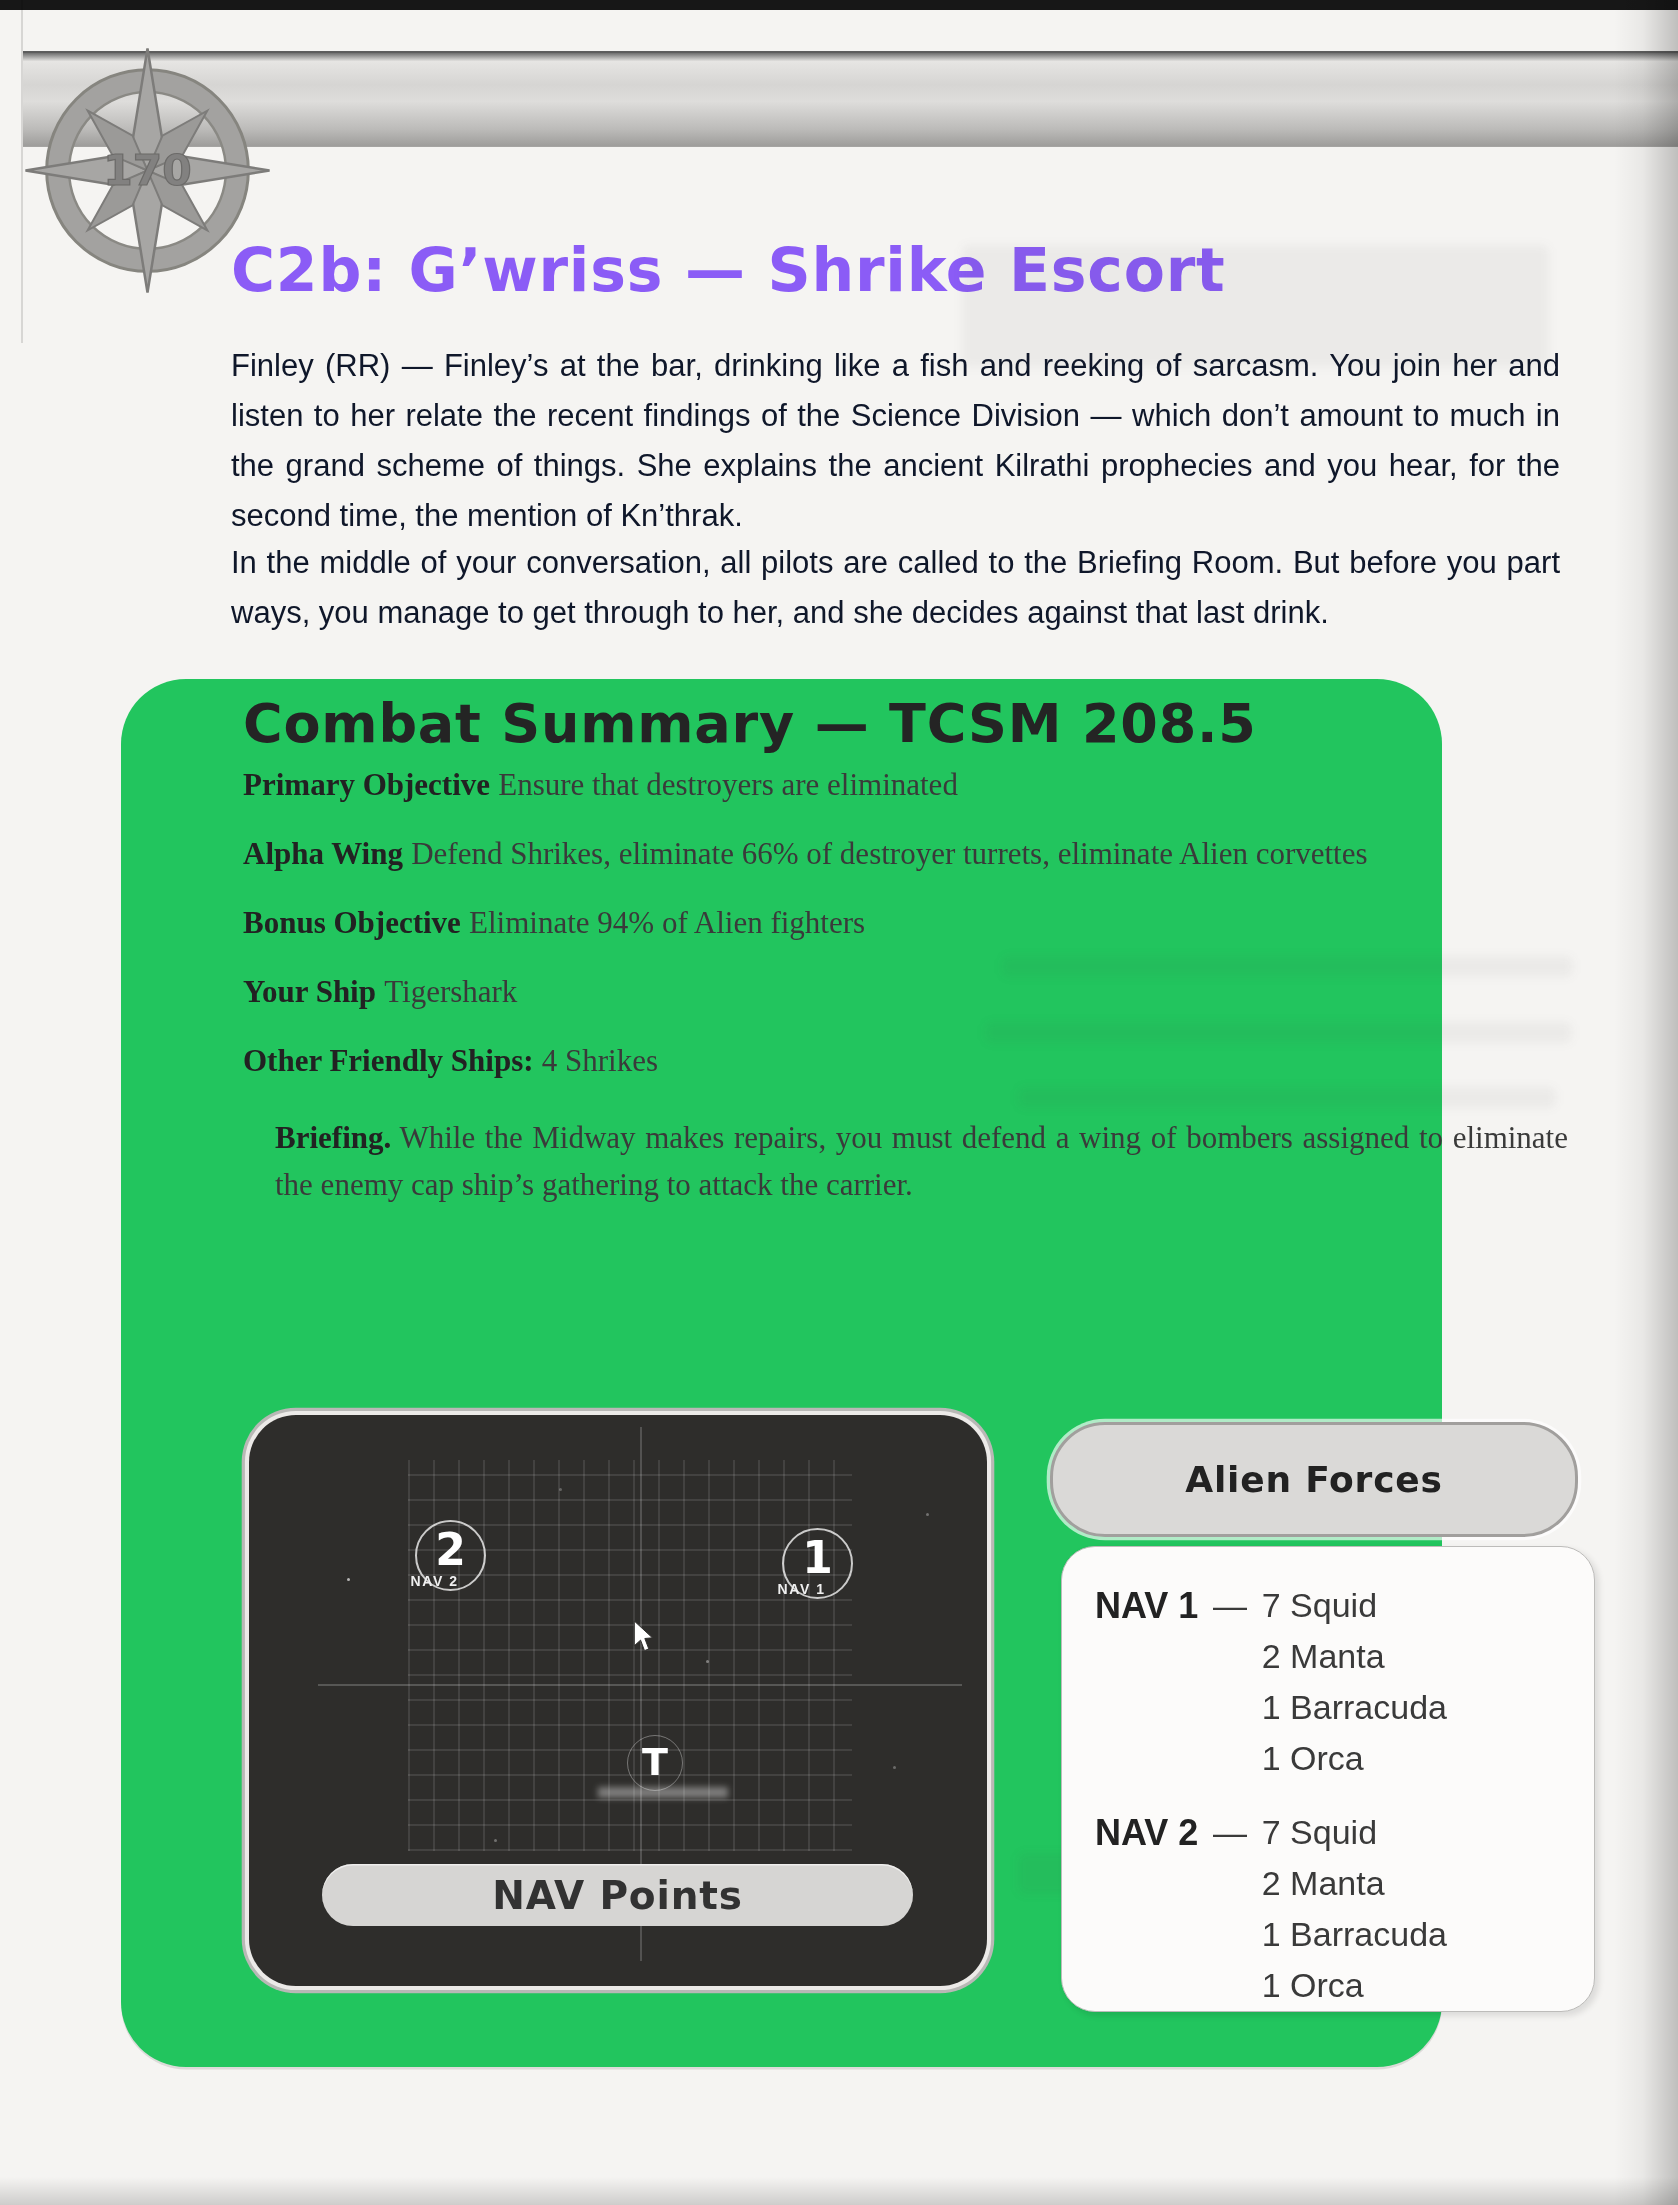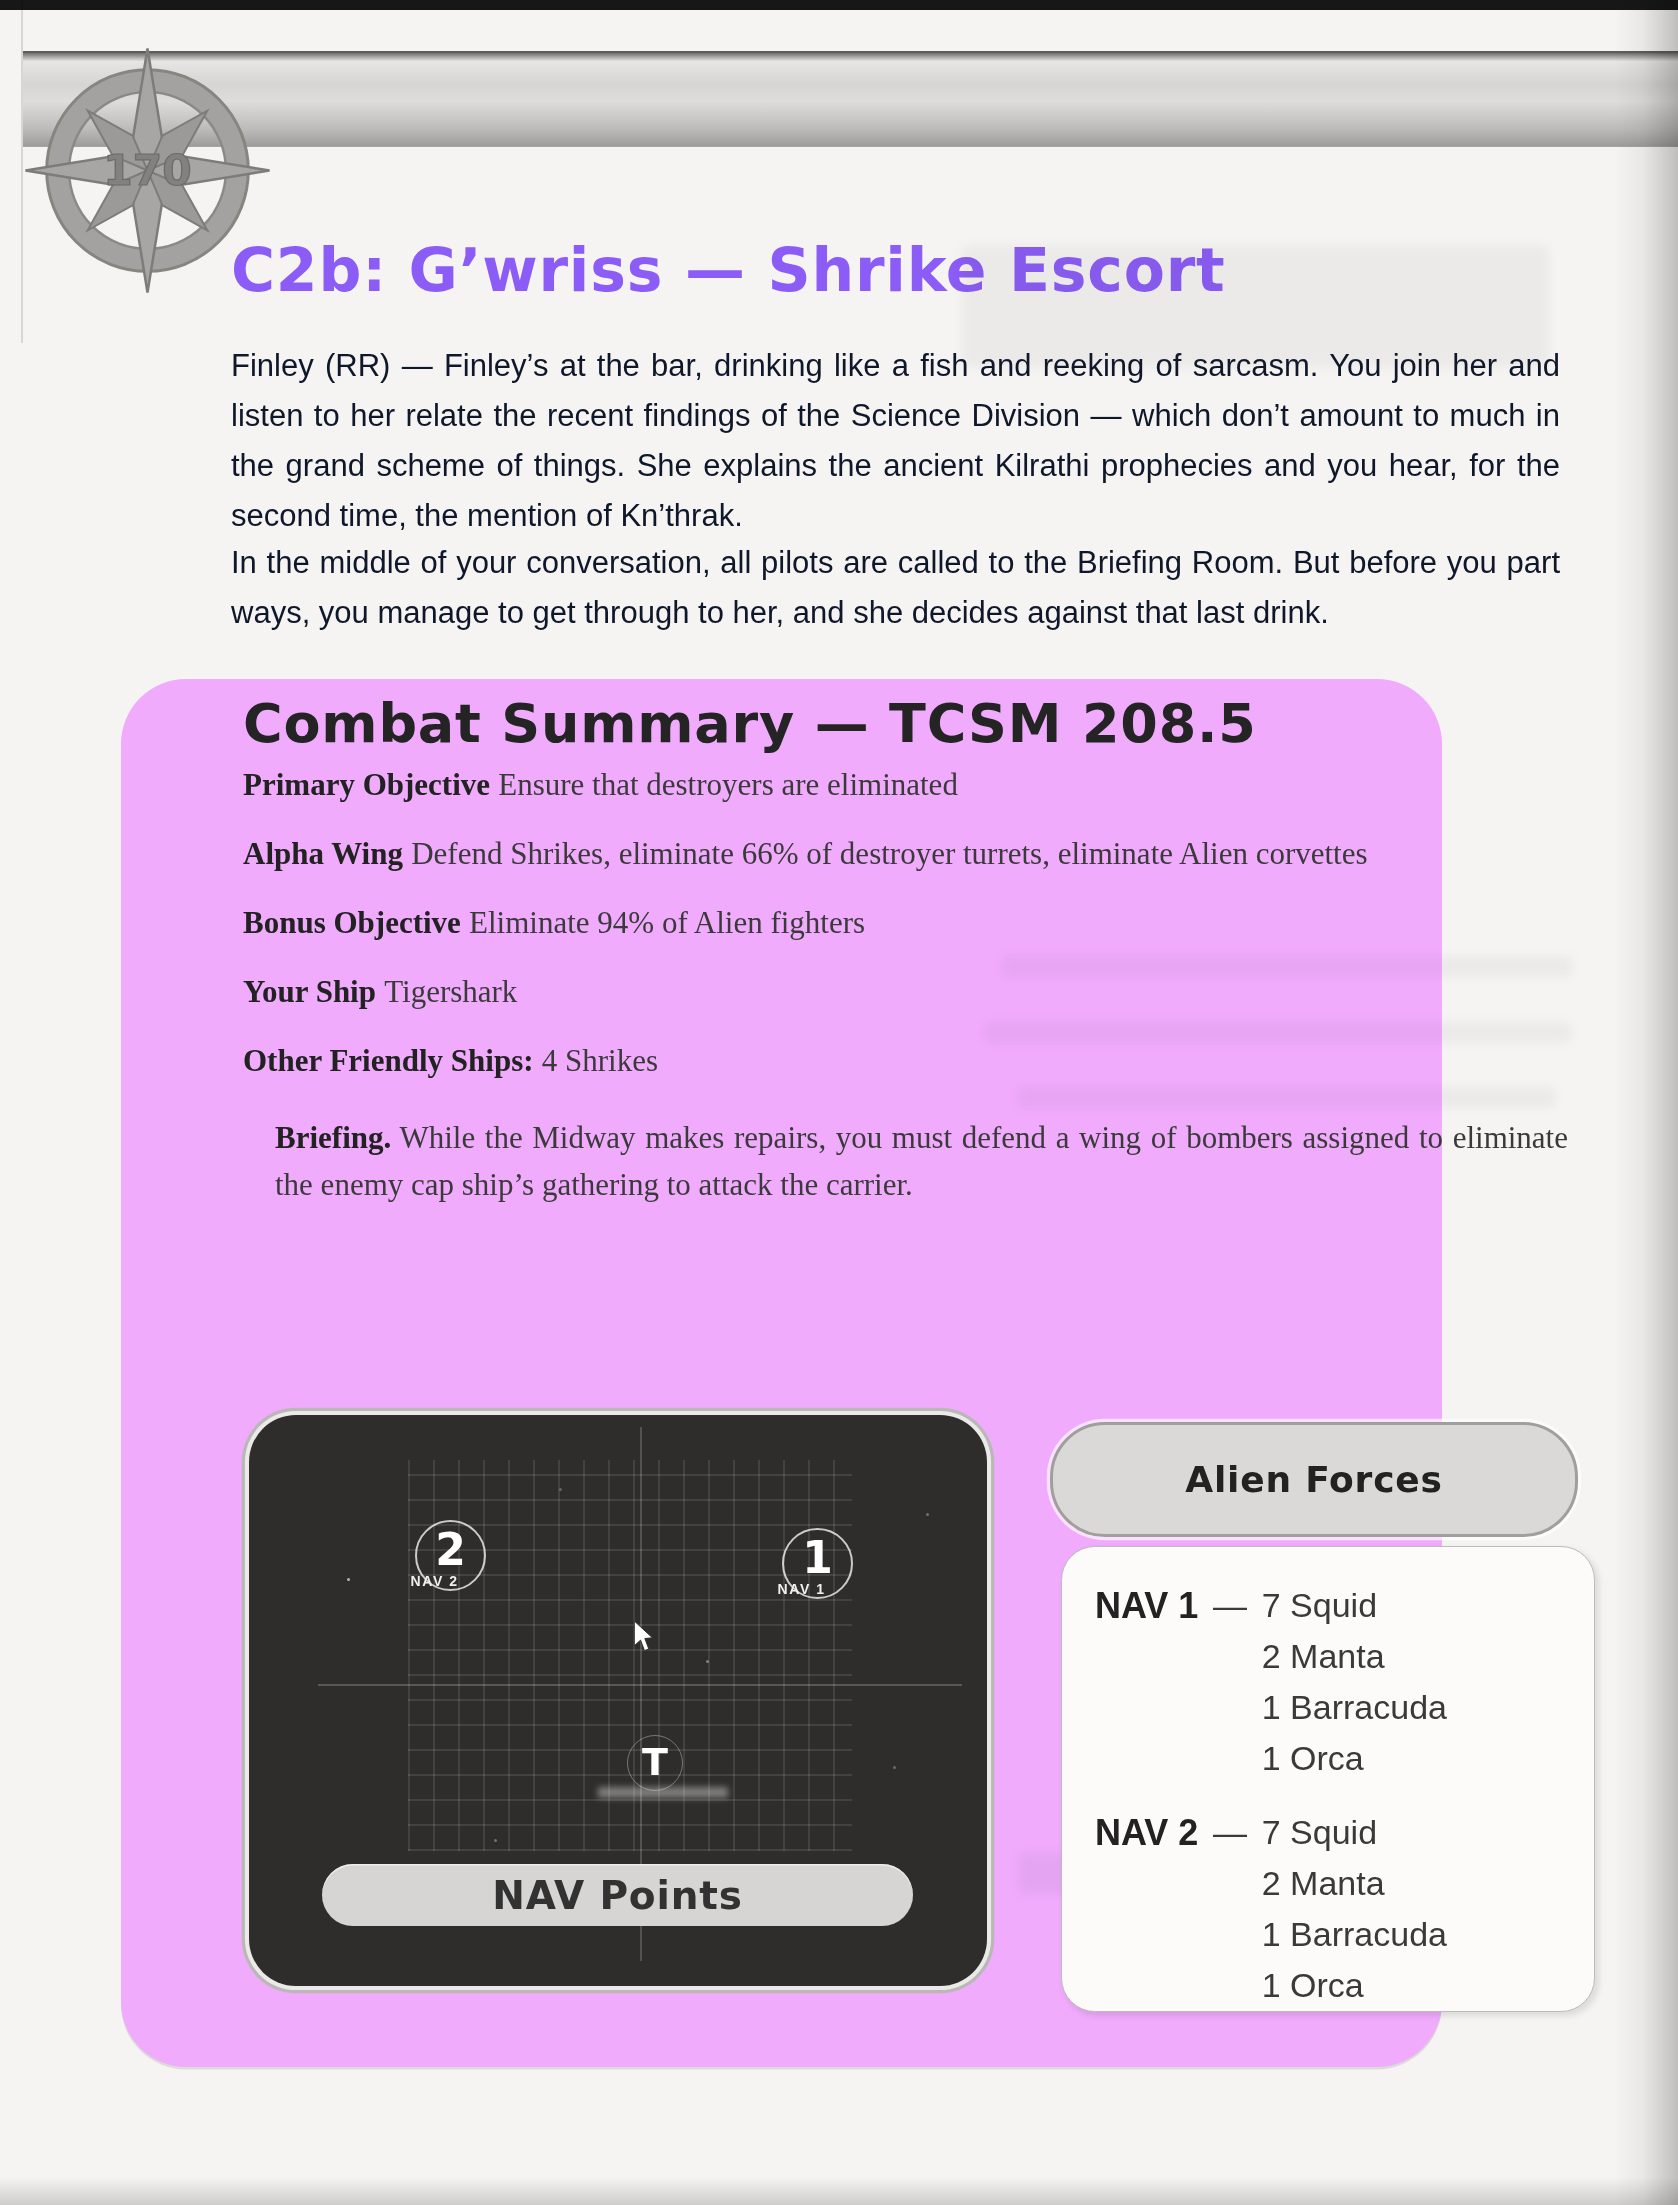--- a/index.html
+++ b/index.html
@@ -21,21 +21,21 @@
   
   .compass{position:absolute;left:23px;top:0px;width:249px;height:249px;margin-top:46px;}
   
   .title{position:absolute;left:231px;top:235px;width:1354px;
     font-family:"DejaVu Sans",sans-serif;font-weight:bold;font-size:60px;letter-spacing:0.8px;color:#8b5cf6;}
   .para{position:absolute;width:1329px;font-size:31px;line-height:50px;color:#0f172a;text-align:justify;}
   .p1{left:231px;top:310px;}
   .p2{left:231px;top:507px;}
   
   .panel{position:absolute;left:121px;top:679px;width:1321px;height:1388px;
-    background:#f0abfc;border-radius:65px;box-shadow:0 2.4px 0 rgba(0,0,0,.10);}
+    background:#22c55e;border-radius:65px;box-shadow:0 2.4px 0 rgba(0,0,0,.10);}
   .panel-title{position:absolute;left:122px;top:13px;
     font-family:"DejaVu Sans",sans-serif;font-weight:bold;font-size:54px;letter-spacing:0.8px;color:#242424;}
   .fields{position:absolute;left:122px;top:90px;width:1325px;font-family:Liberation Serif, serif;}
   .field{margin:0 0 37px 0;font-size:31px;line-height:32px;color:#3a3a3a;}
   .field b{font-weight:bold;color:#222;margin-right:8.2px;}
   .field.wide{text-align:justify;line-height:47px;margin-left:32px;}
   
   .ghost{position:absolute;background:rgba(60,60,60,.05);filter:blur(4.9px);border-radius:6.5px;}
   
   .map{position:absolute;left:128px;top:736px;width:738px;height:571px;background:#2e2d2b;border-radius:47px;

